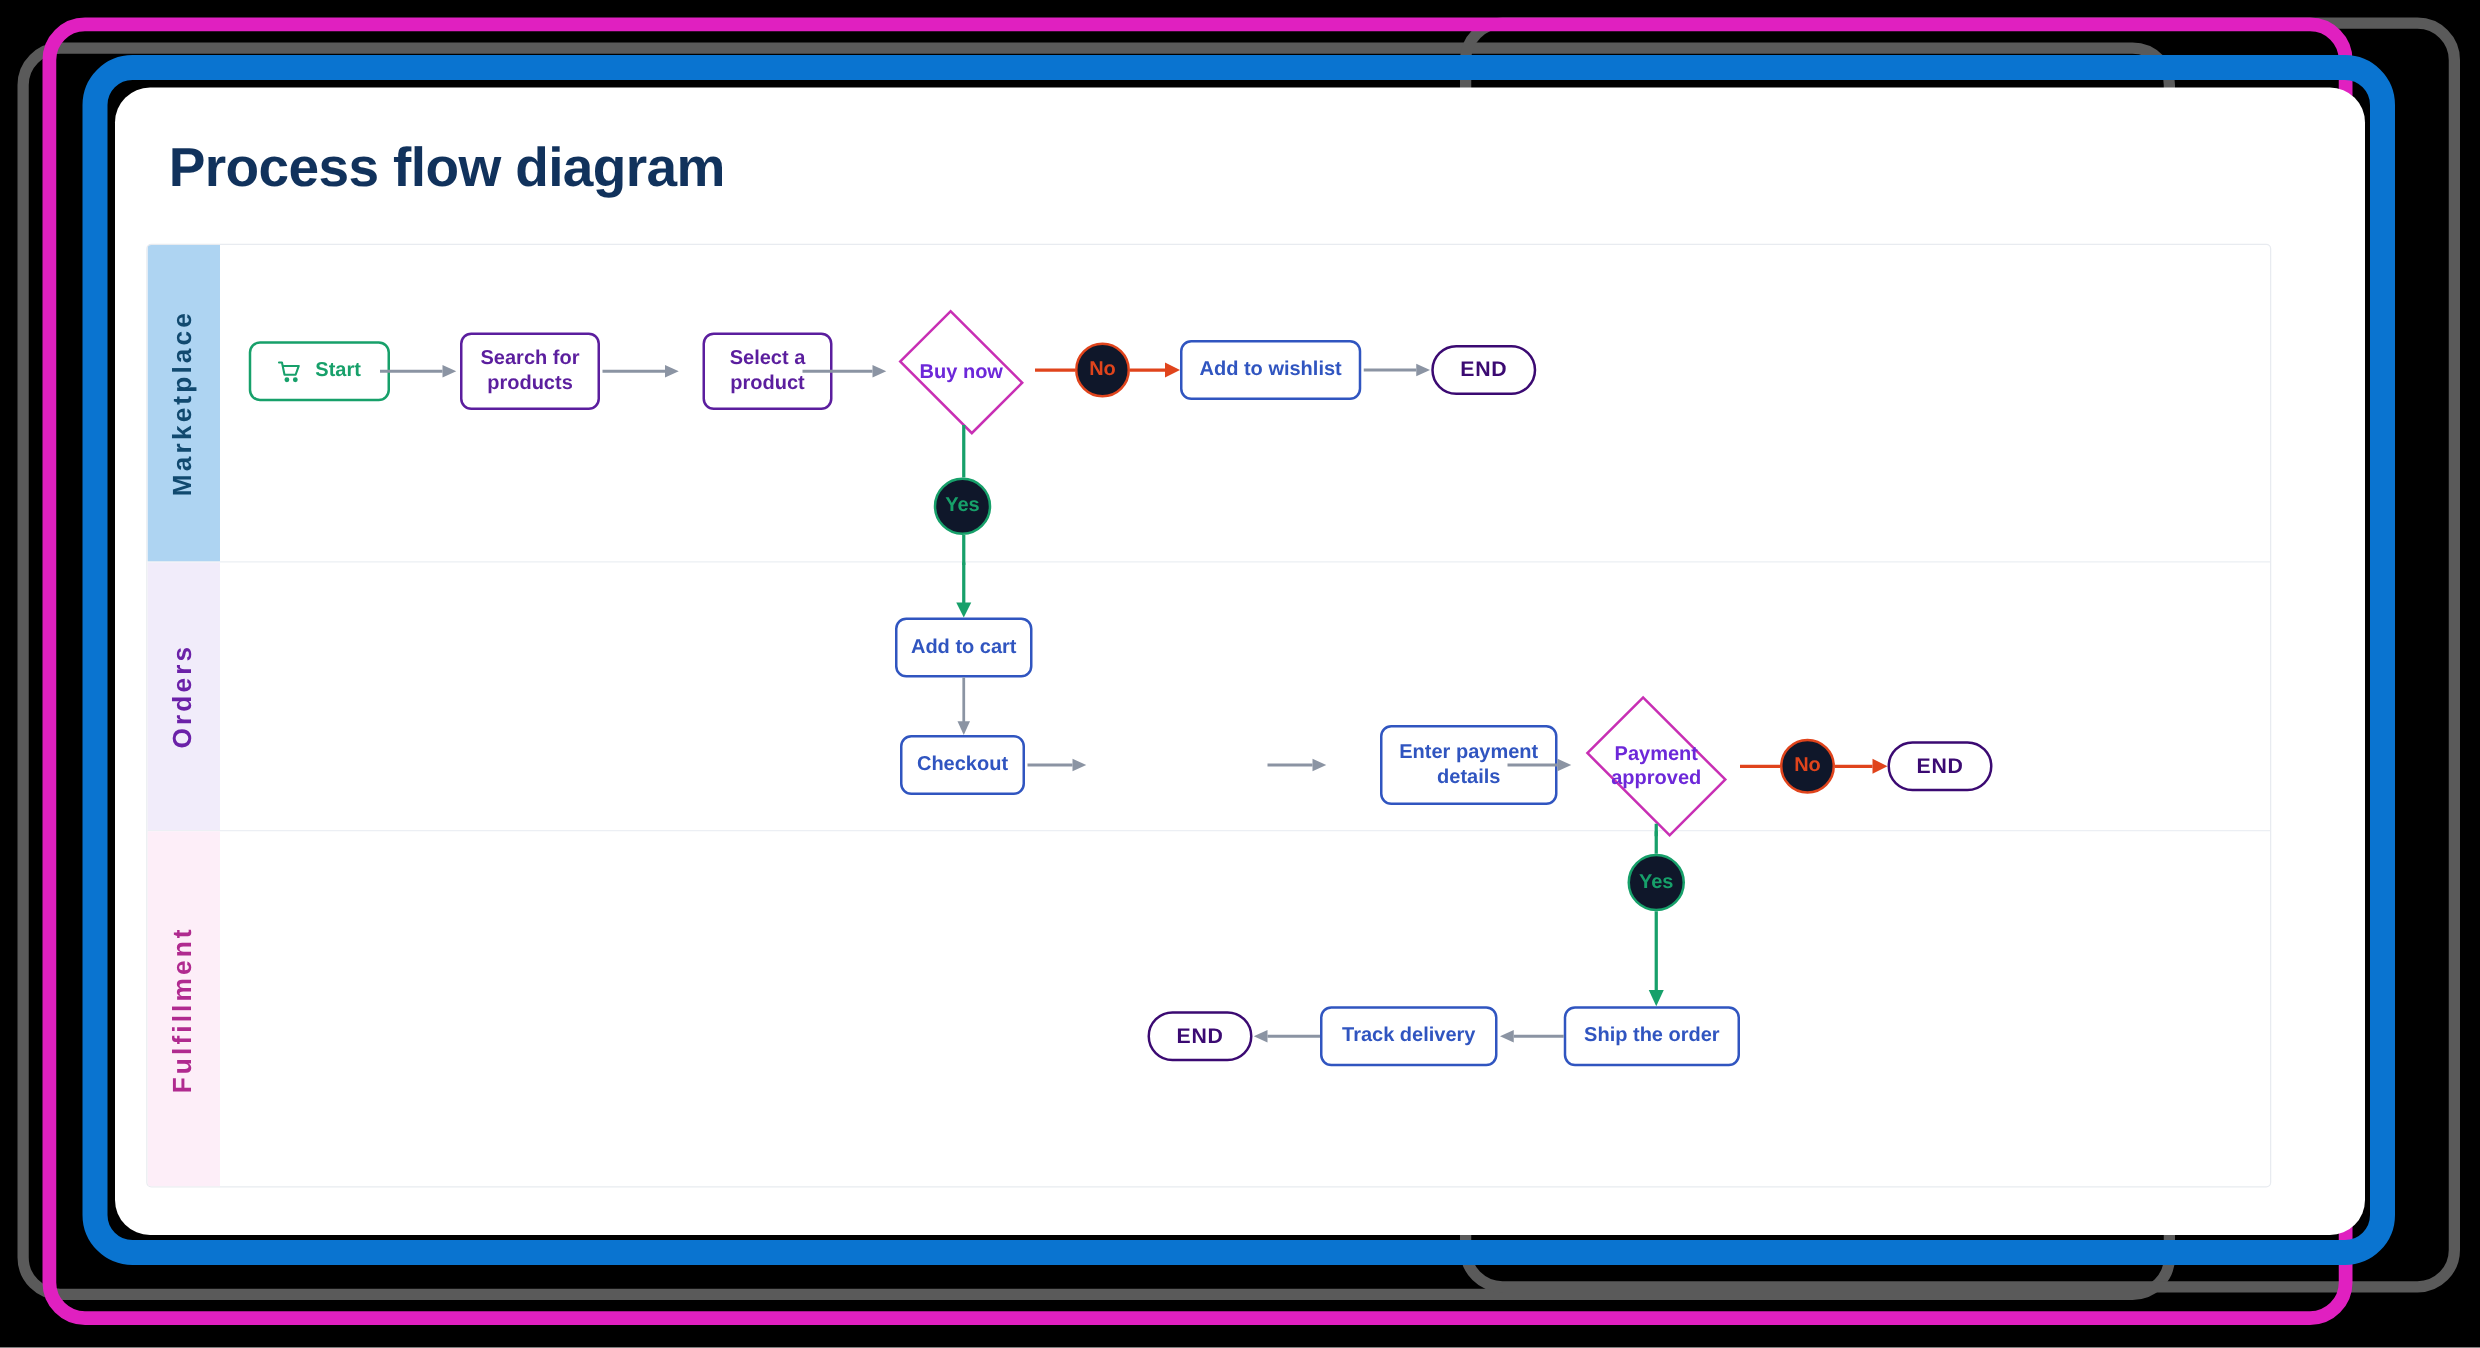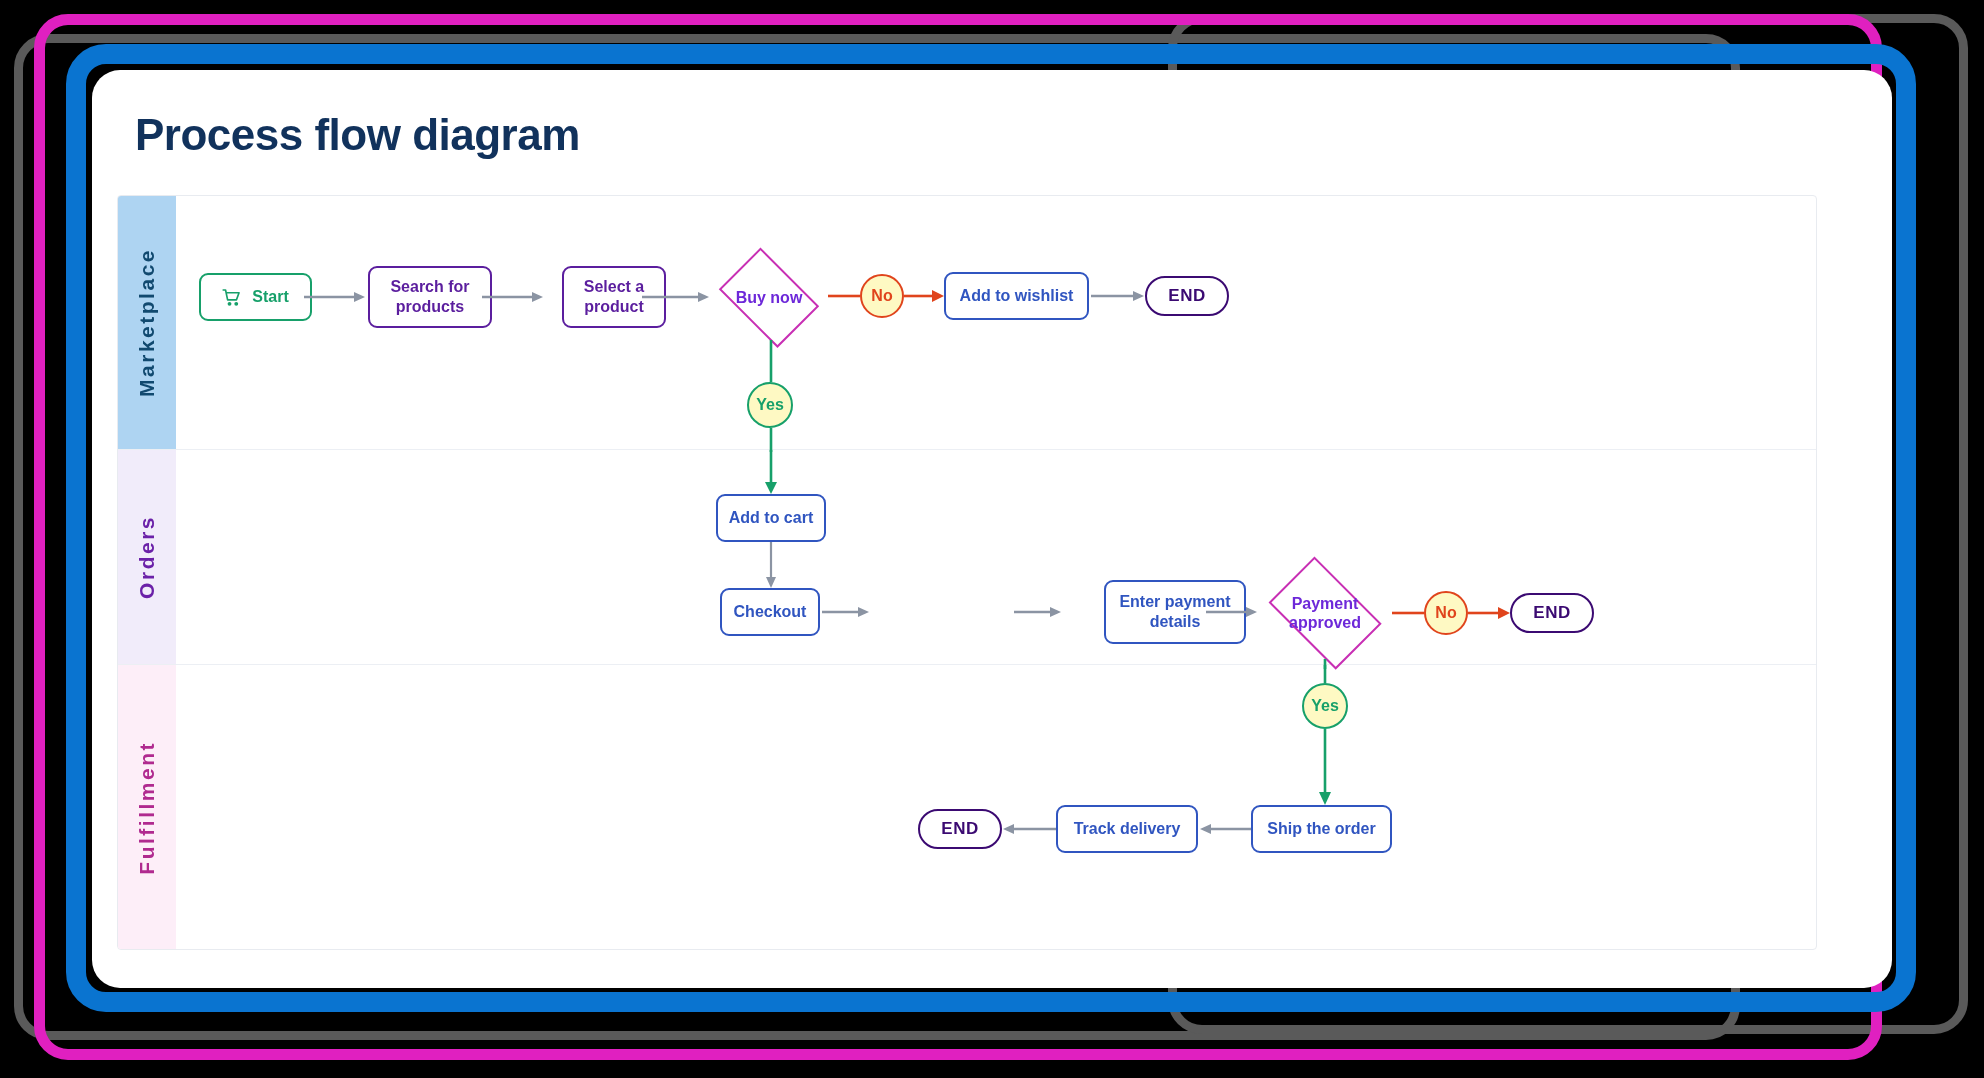--- a/index.html
+++ b/index.html
@@ -171,21 +171,21 @@
     font-weight: bold;
     color: #6d28d9;
     text-align: center;
     line-height: 1.2;
   }
 
   
   .circ {
     position: absolute;
     border-radius: 50%;
-    background: #fef9c3;
+    background: #0f172a;
     display: flex;
     align-items: center;
     justify-content: center;
     font-size: 16px;
     font-weight: bold;
   }
   .circ.no  { border: 2.5px solid #e0441c; color: #e0441c; }
   .circ.yes { border: 2.5px solid #17a06a; color: #17a06a; }
 
   
@@ -223,21 +223,21 @@
           <span>Start</span>
         </div>
 
         <div class="conn" style="left:128px; top:94px;">
           <svg width="62" height="14">
               <line x1="0" y1="7" x2="50" y2="7" stroke="#8b94a3" stroke-width="2.4"></line>
               <polygon points="50,2 61,7 50,12" fill="#8b94a3"></polygon>
             </svg>
         </div>
 
-        <div class="node purple" style="left:192px; top:70px; width:124px; height:62px;">
+        <div class="node purple" style="left:192px; top:70px; width:112px; height:62px;">
           <span>Search for products</span>
         </div>
 
         <div class="conn" style="left:306px; top:94px;">
           <svg width="62" height="14">
               <line x1="0" y1="7" x2="50" y2="7" stroke="#8b94a3" stroke-width="2.4"></line>
               <polygon points="50,2 61,7 50,12" fill="#8b94a3"></polygon>
             </svg>
         </div>
 

